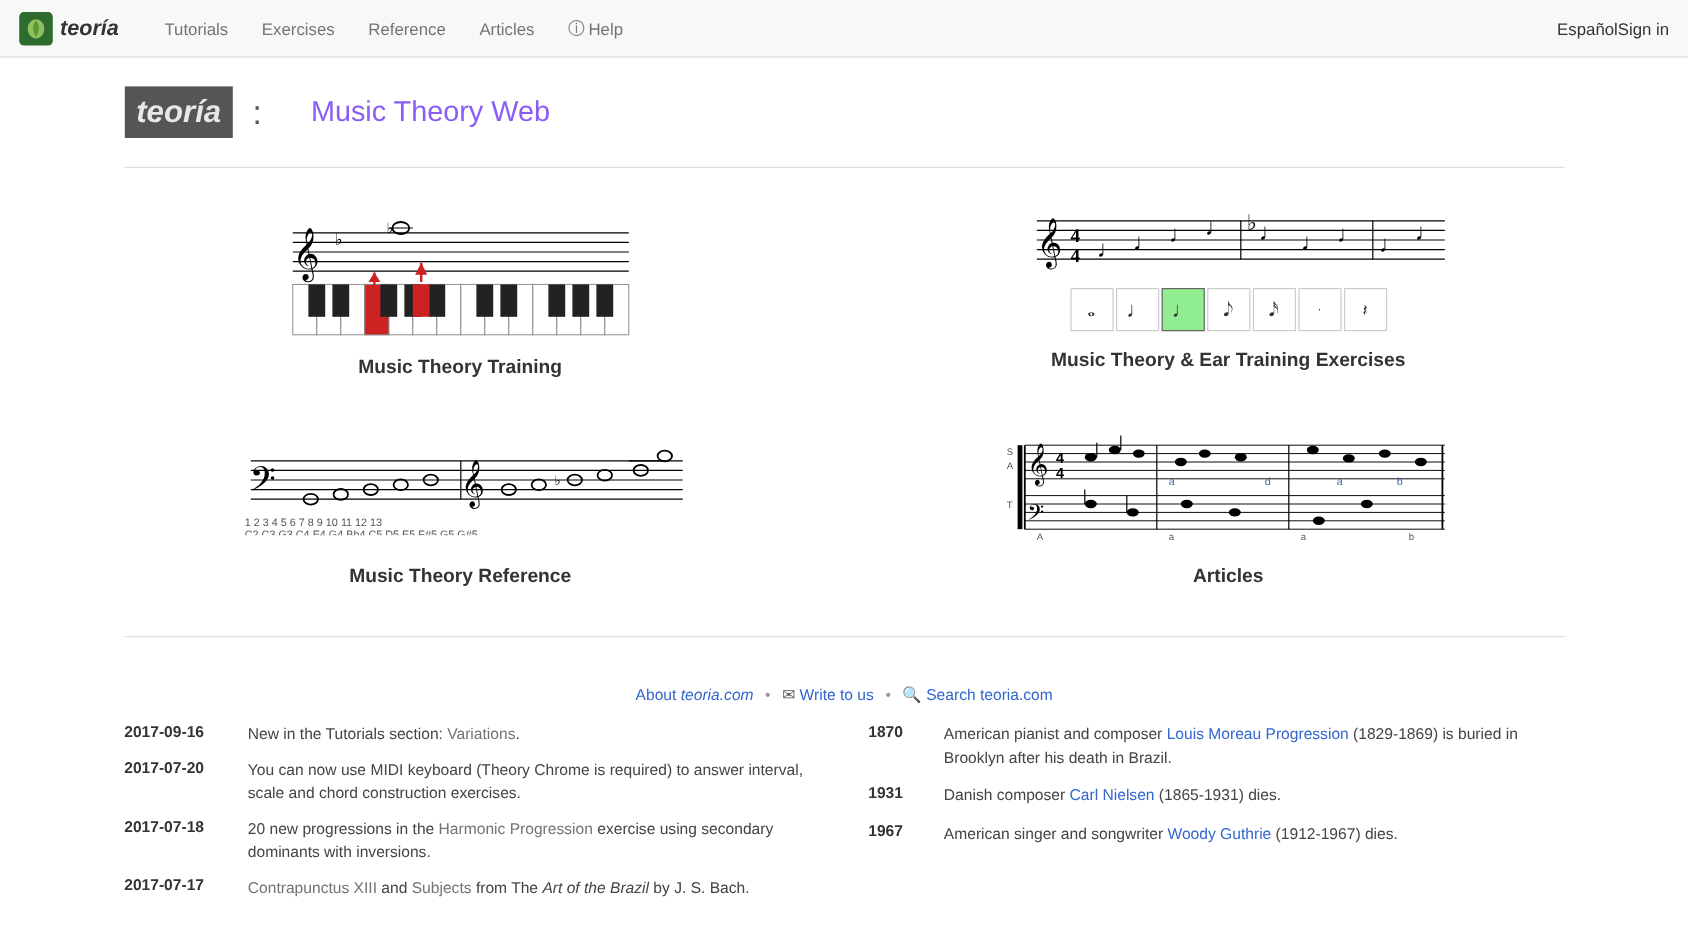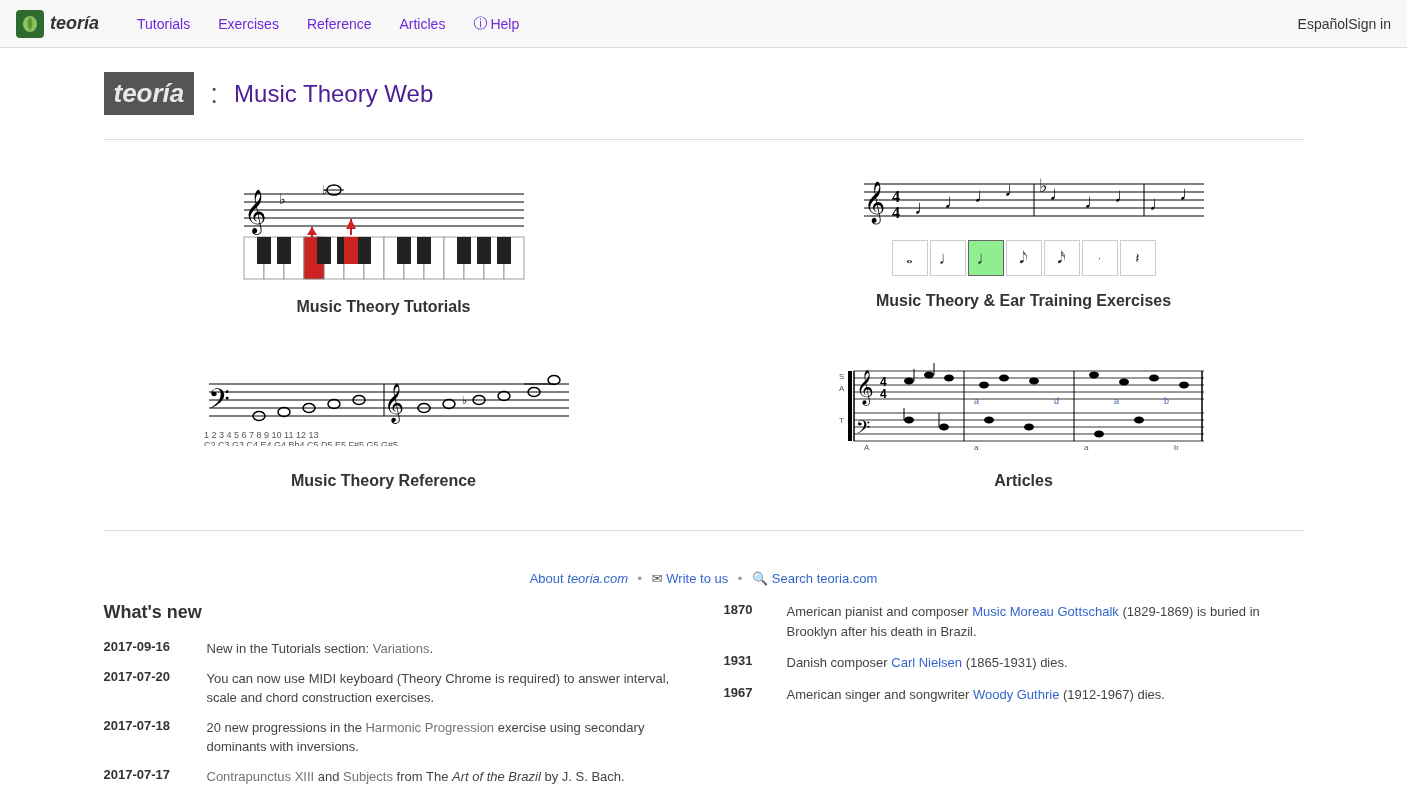--- a/index.html
+++ b/index.html
@@ -23,41 +23,41 @@
       border-radius: 4px;
       display: flex; align-items: center; justify-content: center;
       color: #fff; font-size: 10px; font-weight: bold;
     }
     .nav-logo-text {
       font-style: italic; font-size: 18px; font-weight: bold; color: #333;
     }
     .nav-links { display: flex; gap: 0; }
     .nav-link {
       padding: 12px 14px; height: 48px; display: flex; align-items: center;
-      text-decoration: none; color: #6d28d9; font-size: 14px; cursor: pointer;
+      text-decoration: none; color: #737373; font-size: 14px; cursor: pointer;
     }
     .nav-right {
       margin-left: auto; display: flex; gap: 0; align-items: center;
     }
     .nav-right a { text-decoration: none; color: #333; font-size: 14px; cursor: pointer; }
 
     
     .main { max-width: 1280px; margin: 0 auto; padding: 24px 40px; }
 
     
     .site-header { display: flex; align-items: center; gap: 12px; margin-bottom: 24px; }
     .site-header-logo {
       background: #555; padding: 6px 10px;
       display: inline-block;
     }
     .site-header-logo span {
       font-style: italic; font-size: 26px; font-weight: bold; color: #e8e8e8;
     }
     .site-header-sep { font-size: 28px; color: #555; margin: 0 4px; }
-    .site-header-title { font-size: 24px; color: #4c1d95; font-weight: normal; }
+    .site-header-title { font-size: 24px; color: #8b5cf6; font-weight: normal; margin-left: 25px; }
 
     
     .divider { border: none; border-top: 1px solid #ddd; margin: 16px 0 32px; }
     .divider2 { border: none; border-top: 1px solid #ddd; margin: 32px 0 24px; }
 
     
     .content-grid {
       display: grid;
       grid-template-columns: 1fr 1fr;
       gap: 40px 80px;
@@ -205,21 +205,21 @@
             <rect x="213" y="0" width="14" height="27" fill="#222"></rect>
             <rect x="233" y="0" width="14" height="27" fill="#222"></rect>
             <rect x="253" y="0" width="14" height="27" fill="#222"></rect>
 
             <rect x="100" y="0" width="14" height="27" fill="#cc2222"></rect>
             <line x1="107" y1="-18" x2="107" y2="-2" stroke="#cc2222" stroke-width="2"></line>
             <polygon points="107,-18 102,-8 112,-8" fill="#cc2222"></polygon>
           </g>
         </svg>
       </div>
-      <div class="card-title">Music Theory Tutorials</div>
+      <div class="card-title">Music Theory Training</div>
     </div>
 
     <div class="card">
       <div class="card-image">
         <div style="display:flex;flex-direction:column;align-items:center;">
           <svg width="380" height="60" viewBox="0 0 380 60">
 
             <g stroke="#000" stroke-width="1">
               <line x1="30" y1="12" x2="370" y2="12"></line>
               <line x1="30" y1="20" x2="370" y2="20"></line>
@@ -389,21 +389,20 @@
     <span>✉</span>
     <a href="#"> Write to us</a>
     <span class="footer-sep">•</span>
     <span>🔍</span>
     <a href="#"> Search teoria.com</a>
   </div>
 
   <div class="bottom-sections">
 
     <div>
-      <div class="section-title">What's new</div>
 
       <div class="news-item">
         <span class="news-date">2017-09-16</span>
         <span class="news-text">New in the Tutorials section: <a href="#">Variations</a>.</span>
       </div>
 
       <div class="news-item">
         <span class="news-date">2017-07-20</span>
         <span class="news-text">You can now use MIDI keyboard (Theory Chrome is required) to answer interval, scale and chord construction exercises.</span>
       </div>
@@ -416,21 +415,21 @@
       <div class="news-item">
         <span class="news-date">2017-07-17</span>
         <span class="news-text"><a href="#">Contrapunctus XIII</a> and <a href="#">Subjects</a> from The <em>Art of the Brazil</em> by J. S. Bach.</span>
       </div>
     </div>
 
     <div>
 
       <div class="history-item">
         <span class="history-year">1870</span>
-        <span class="history-text">American pianist and composer <a href="#">Music Moreau Gottschalk</a> (1829-1869) is buried in Brooklyn after his death in Brazil.</span>
+        <span class="history-text">American pianist and composer <a href="#">Louis Moreau Progression</a> (1829-1869) is buried in Brooklyn after his death in Brazil.</span>
       </div>
 
       <div class="history-item">
         <span class="history-year">1931</span>
         <span class="history-text">Danish composer <a href="#">Carl Nielsen</a> (1865-1931) dies.</span>
       </div>
 
       <div class="history-item">
         <span class="history-year">1967</span>
         <span class="history-text">American singer and songwriter <a href="#">Woody Guthrie</a> (1912-1967) dies.</span>

